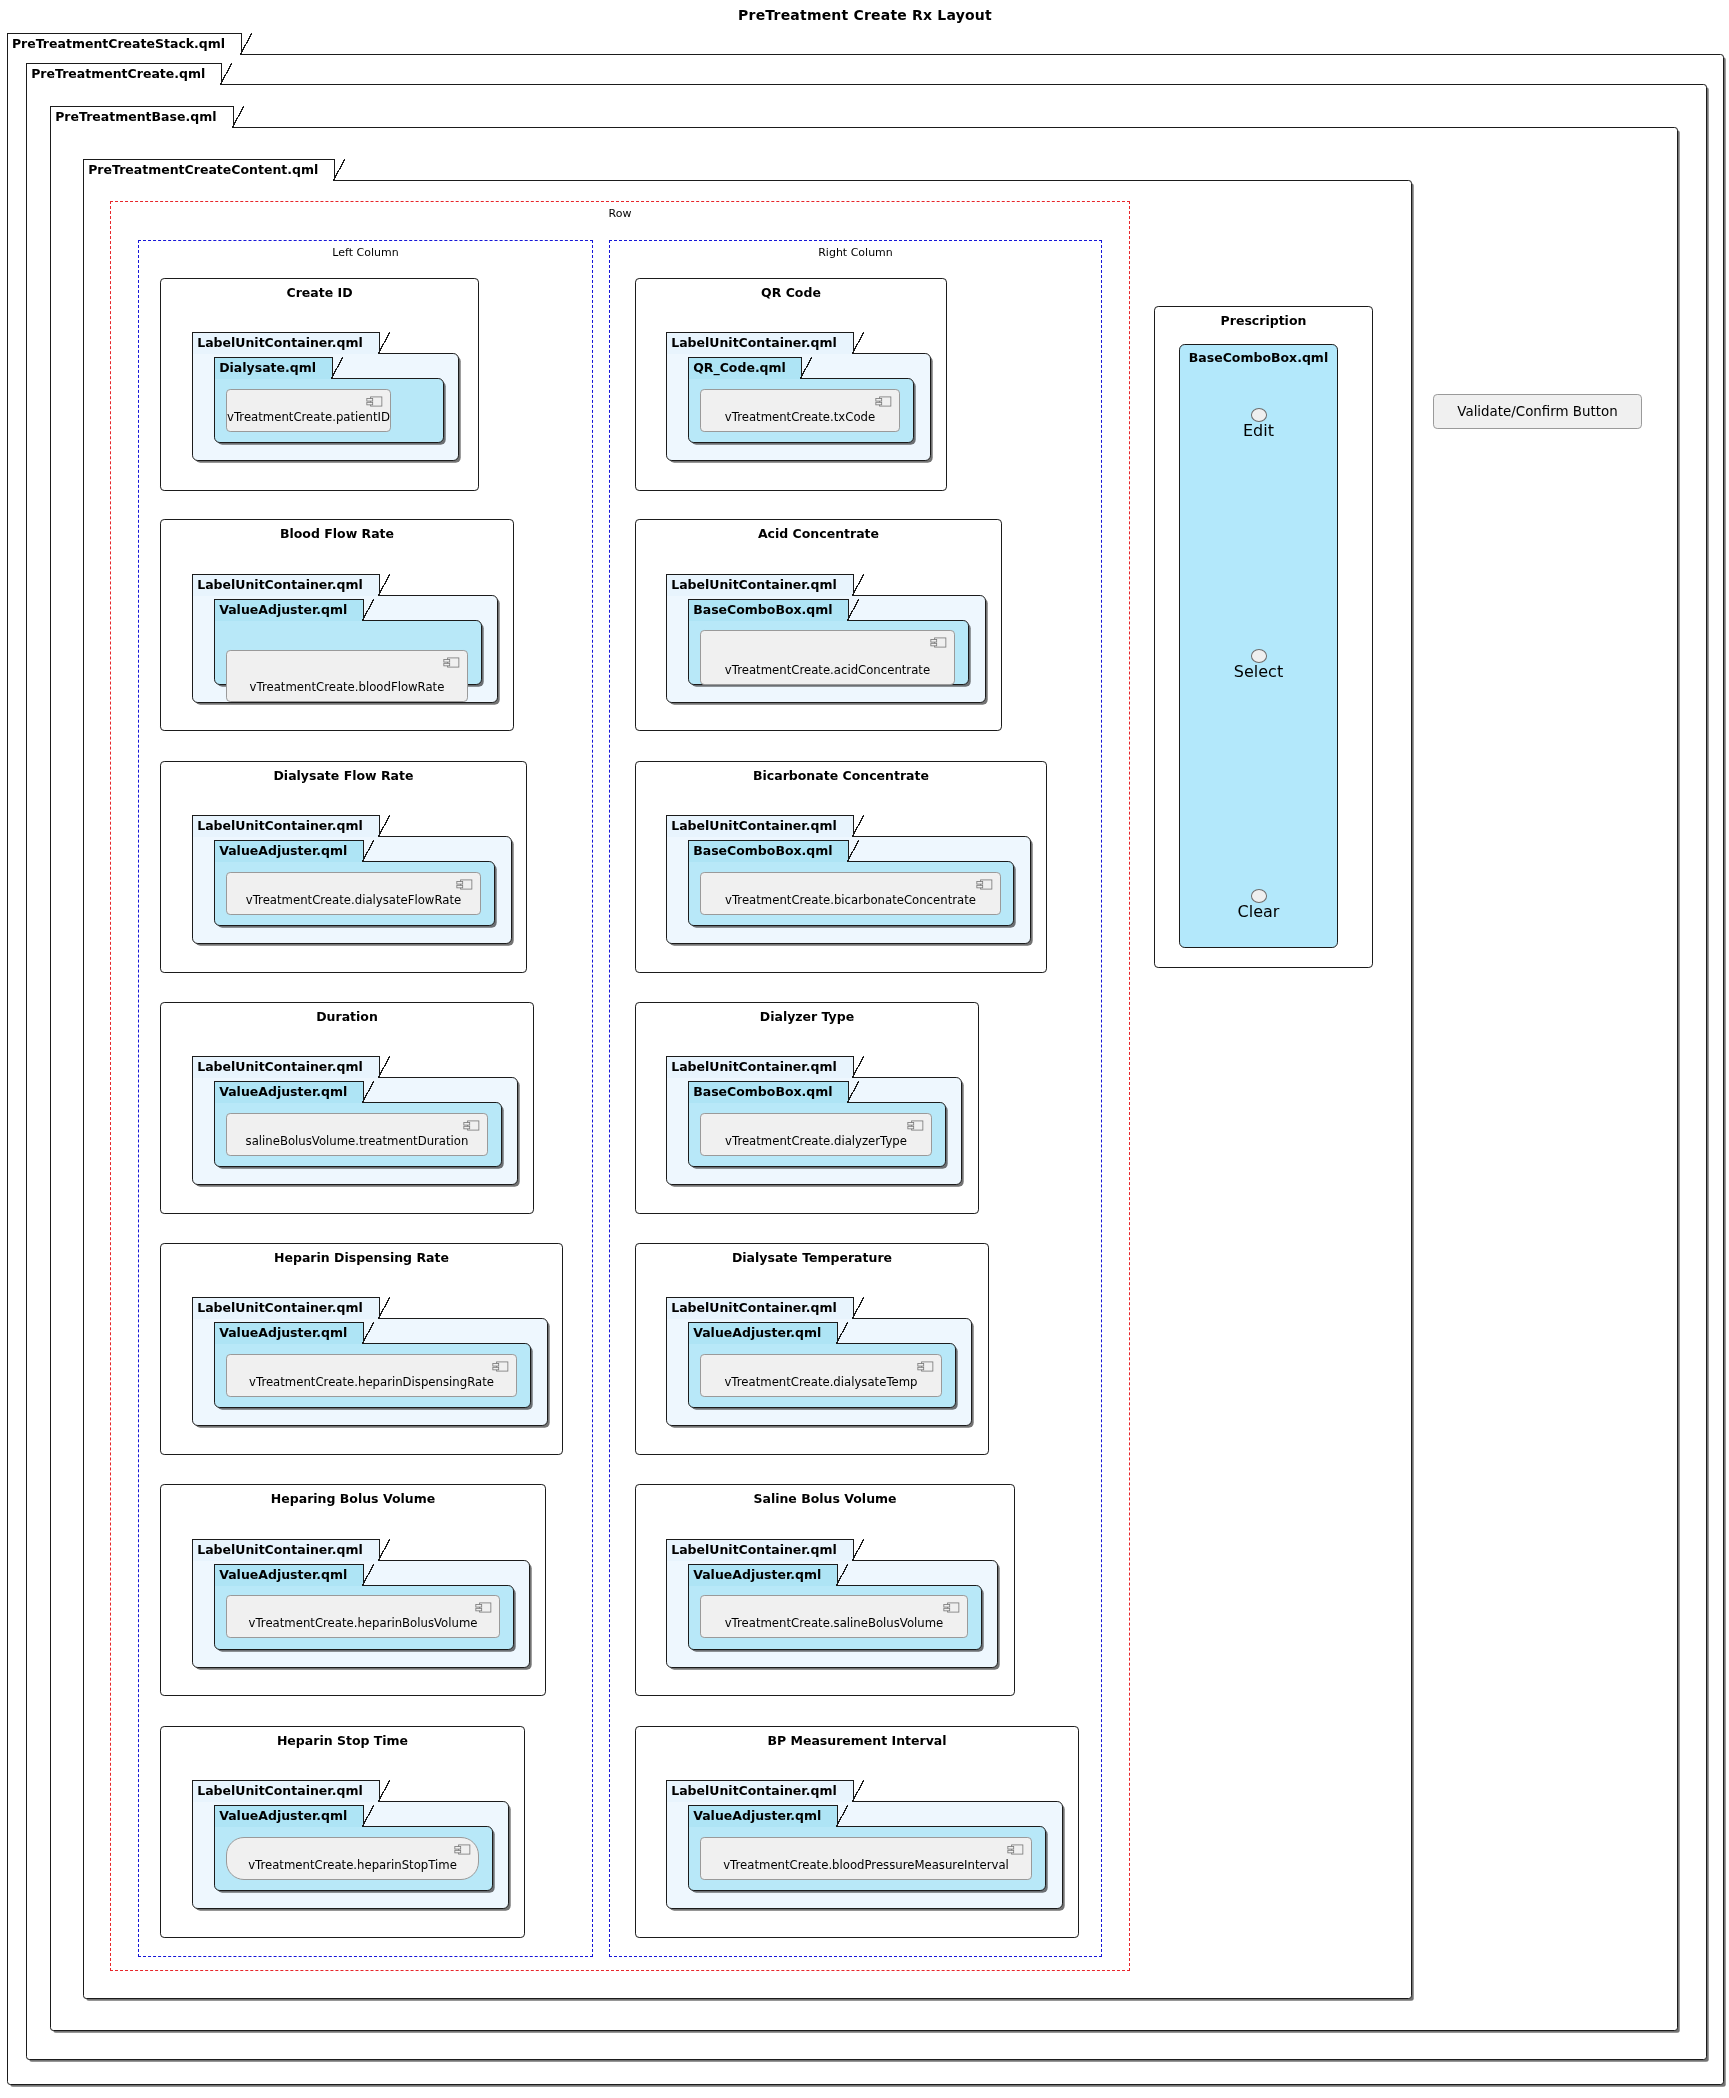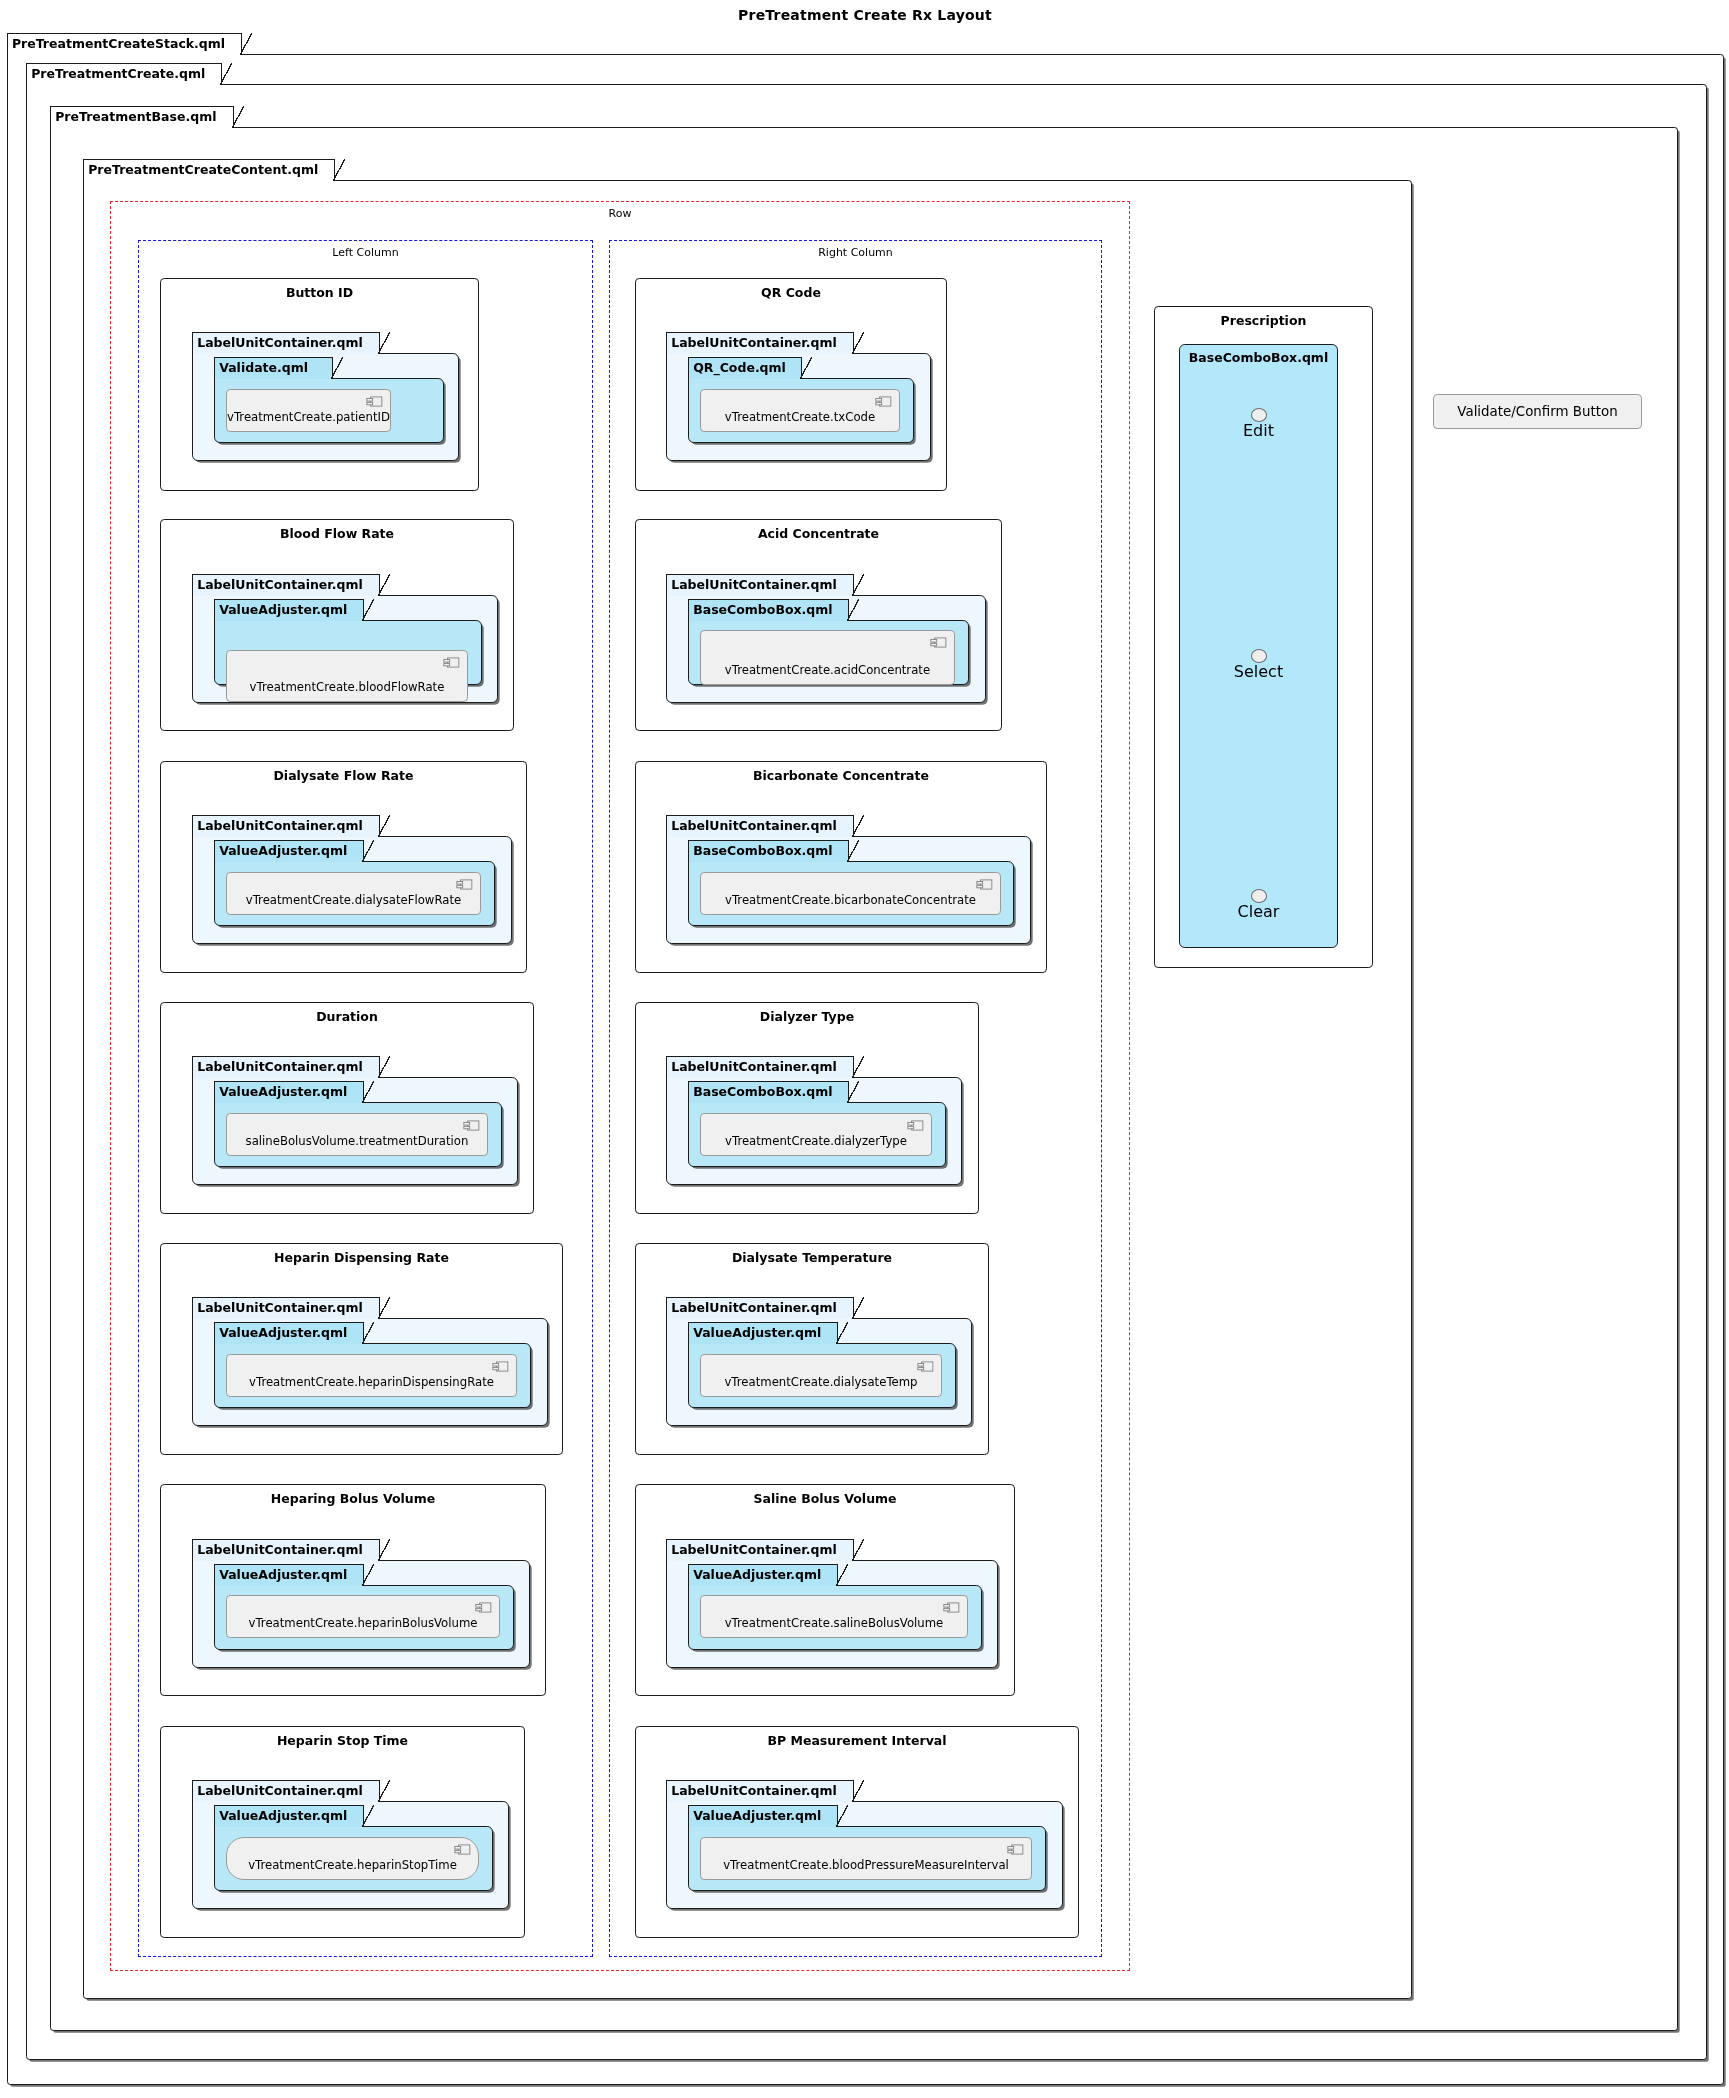--- a/index.html
+++ b/index.html
@@ -138,28 +138,28 @@
 
 <div class="dashgrp dash-blue" style="left:138px;top:240px;width:455px;height:1717px;">
   <div class="dash-title">Left Column</div>
 </div>
 
 <div class="dashgrp dash-blue" style="left:609px;top:240px;width:493px;height:1717px;">
   <div class="dash-title">Right Column</div>
 </div>
 
 <div class="grp" style="left:160px;top:278px;width:319px;height:213px;">
-  <div class="grp-title">Button ID</div>
+  <div class="grp-title">Create ID</div>
 </div>
 <div class="pkg lvl-luc" style="left:192px;top:332px;width:267px;height:129px;">
   <div class="pkg-tab" style="width: 188px;">LabelUnitContainer.qml</div>
   <div class="pkg-body"></div>
 </div>
 <div class="pkg lvl-inner" style="left:214px;top:357px;width:230px;height:86px;">
-  <div class="pkg-tab" style="width: 119px;">Validate.qml</div>
+  <div class="pkg-tab" style="width: 119px;">Dialysate.qml</div>
   <div class="pkg-body"></div>
 </div>
 <div class="comp" style="left:226px;top:389px;width:165px;height:43px;">
   <svg class="comp-icon" viewBox="0 0 20 13">
     <rect x="5.5" y="1" width="13.5" height="11" fill="#f0f0f0" stroke="#7a7a7a" stroke-width="1"></rect>
     <rect x="1" y="3" width="7" height="3" fill="#f0f0f0" stroke="#7a7a7a" stroke-width="1"></rect>
     <rect x="1" y="7.5" width="7" height="3" fill="#f0f0f0" stroke="#7a7a7a" stroke-width="1"></rect>
   </svg>
   <div class="comp-label">vTreatmentCreate.patientID</div>
 </div>

